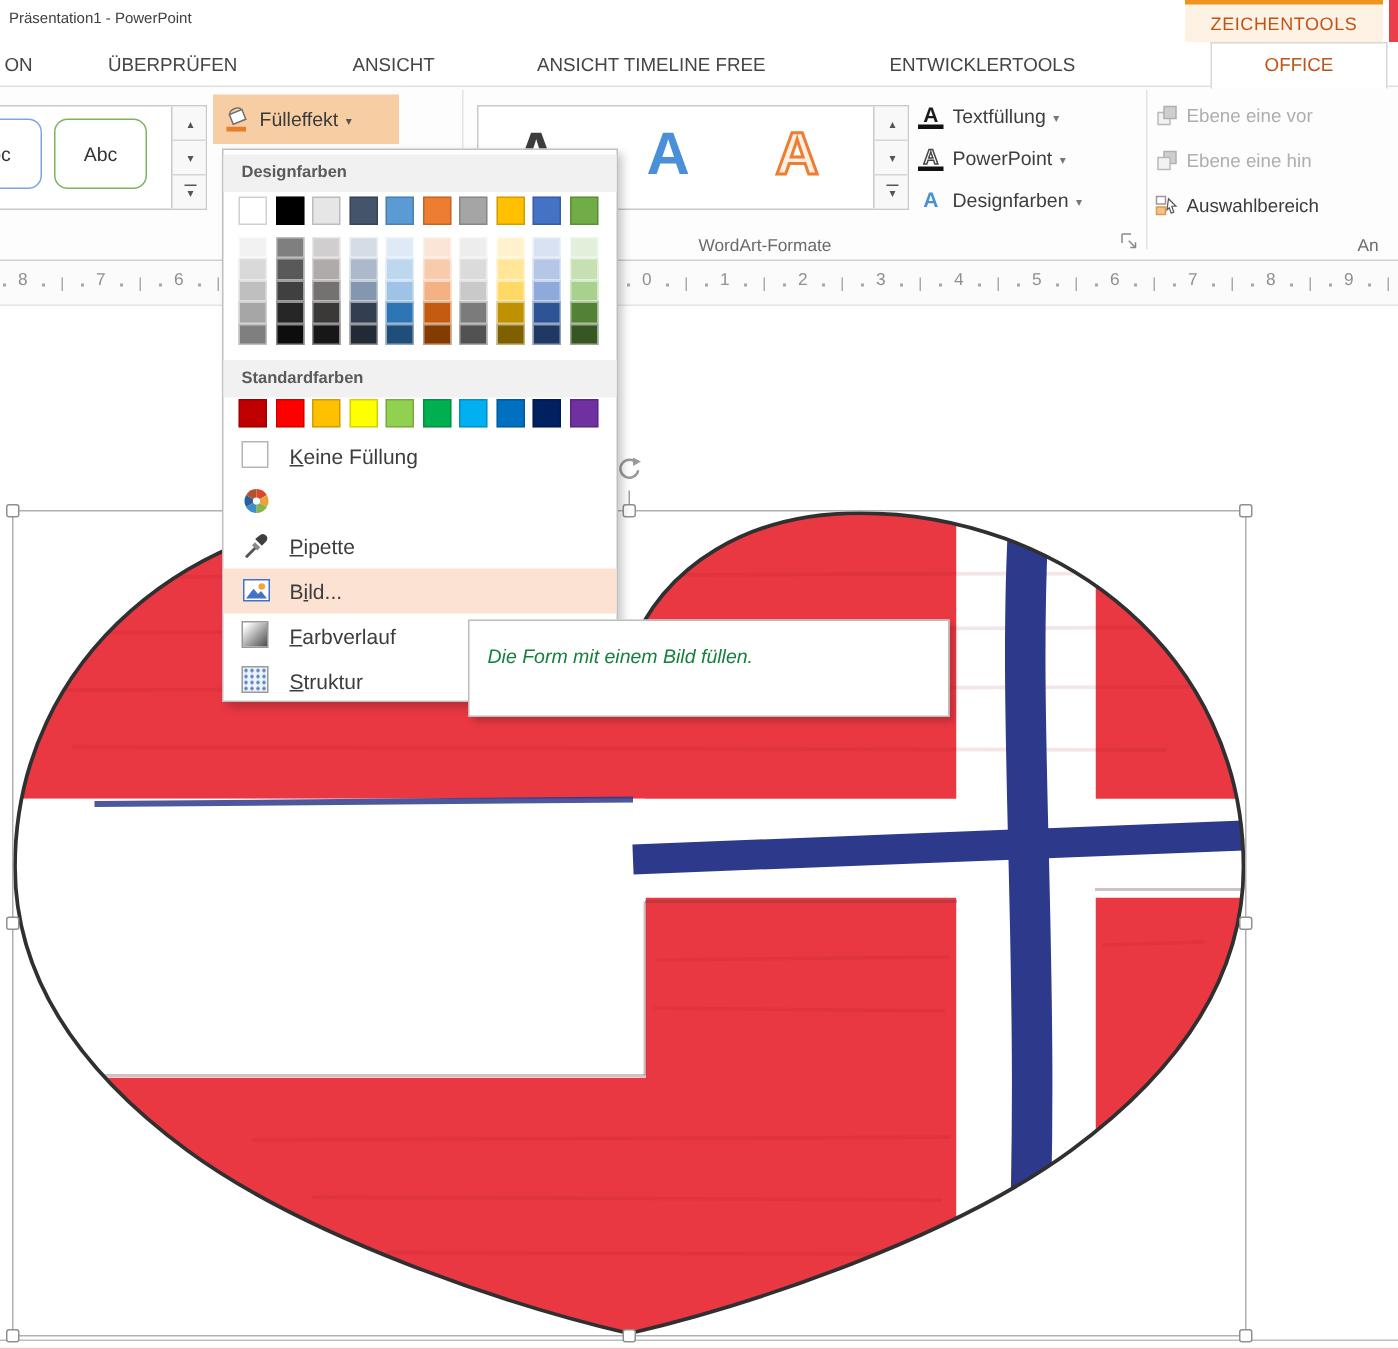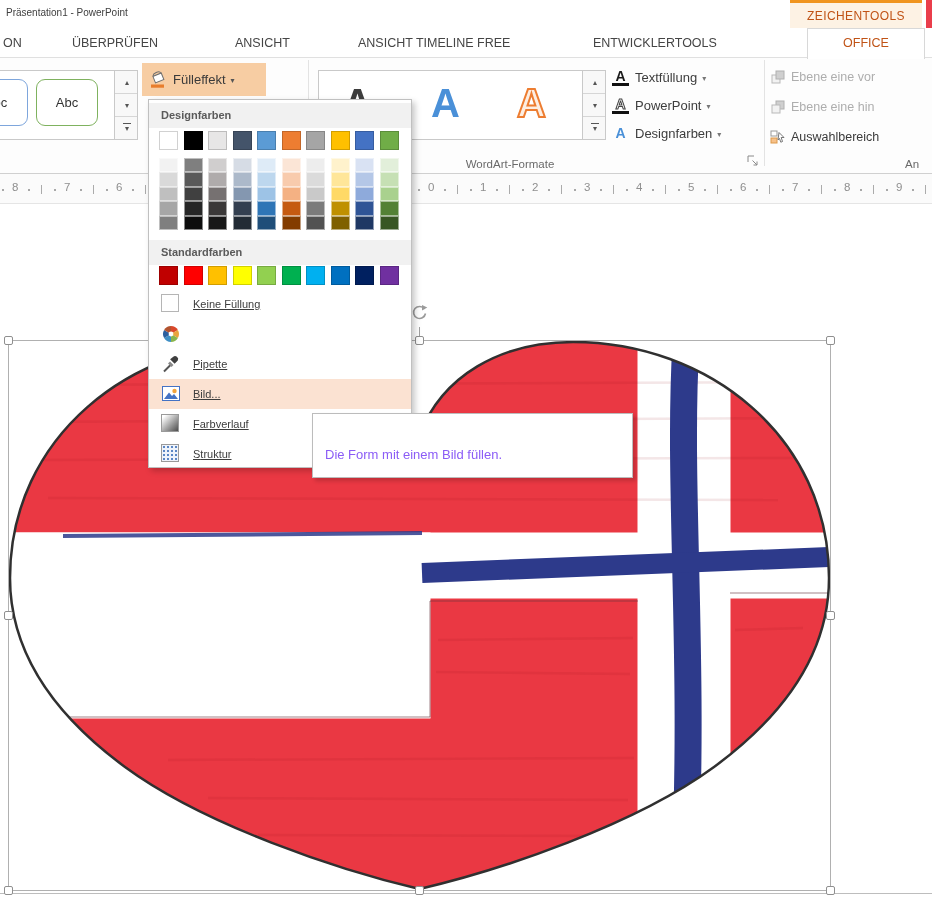--- a/index.html
+++ b/index.html
@@ -84,33 +84,33 @@
   
   .menu { position:absolute; left:148px; top:99px; width:264px; height:369px; background:#fff;
           border:1px solid #c0c0c0; box-shadow:3px 3px 6px rgba(0,0,0,.22); z-index:40; }
   .menu-h { position:absolute; left:0; width:262px; height:25px; background:#f1f1f1; color:#5a5a5a;
             font-weight:bold; font-size:11px; line-height:25px; padding-left:12px; }
   .swatch { position:absolute; width:19px; height:19px; border:1px solid rgba(0,0,0,.18); }
   .vswatch { position:absolute; width:19px; height:14.4px; border:0.5px solid rgba(255,255,255,.5); }
   .mitem { position:absolute; left:0; width:262px; height:30px; }
   .mitem.hl { background:#fbe2d2; }
   .mitem .micon { position:absolute; left:12px; top:5px; width:20px; height:20px; }
-  .mitem .lbl { position:absolute; left:44px; top:0; line-height:30px; font-size:11px; color:#3d3d3d; white-space:nowrap;text-decoration:underline; }
+  .mitem .lbl { position:absolute; left:44px; top:0; line-height:30px; font-size:14px; color:#3d3d3d; white-space:nowrap; }
   .mitem .lbl u { text-decoration:underline; }
   .mi-nofill { display:block; width:18px; height:18px; background:#fff; border:1px solid #b5b5b5; }
   .mi-grad { display:block; width:18px; height:18px; border:1px solid #9a9a9a;
              background:linear-gradient(135deg,#ffffff 10%,#9a9a9a 60%,#4d4d4d 100%); }
   .mi-tex { display:block; width:18px; height:18px; border:1px solid #9a9a9a; background-color:#eef3fb;
             background-image:radial-gradient(#5b86c4 1px, transparent 1.2px); background-size:4px 4px; }
 
   
   .tooltip { position:absolute; left:312px; top:413px; width:321px; height:65px; background:#fff;
              border:1px solid #bcbcbc; box-shadow:3px 3px 4px rgba(0,0,0,.18); z-index:60; padding:9px 12px; }
   .tooltip .tt-title { font-size:13px; font-weight:bold; color:#3a3a3a; }
-  .tooltip .tt-body { font-size:13px; color:#8b5cf6; margin-top:24px; }
+  .tooltip .tt-body { font-size:13px; color:#15803d; margin-top:7px;font-style:italic; }
 </style>
 </head>
 <body>
 
 <div id="app">
 
   <div class="titlebar">
     <span class="title-text">Präsentation1 - PowerPoint</span>
     <div class="ctx-tab">
       <span>ZEICHENTOOLS</span>

